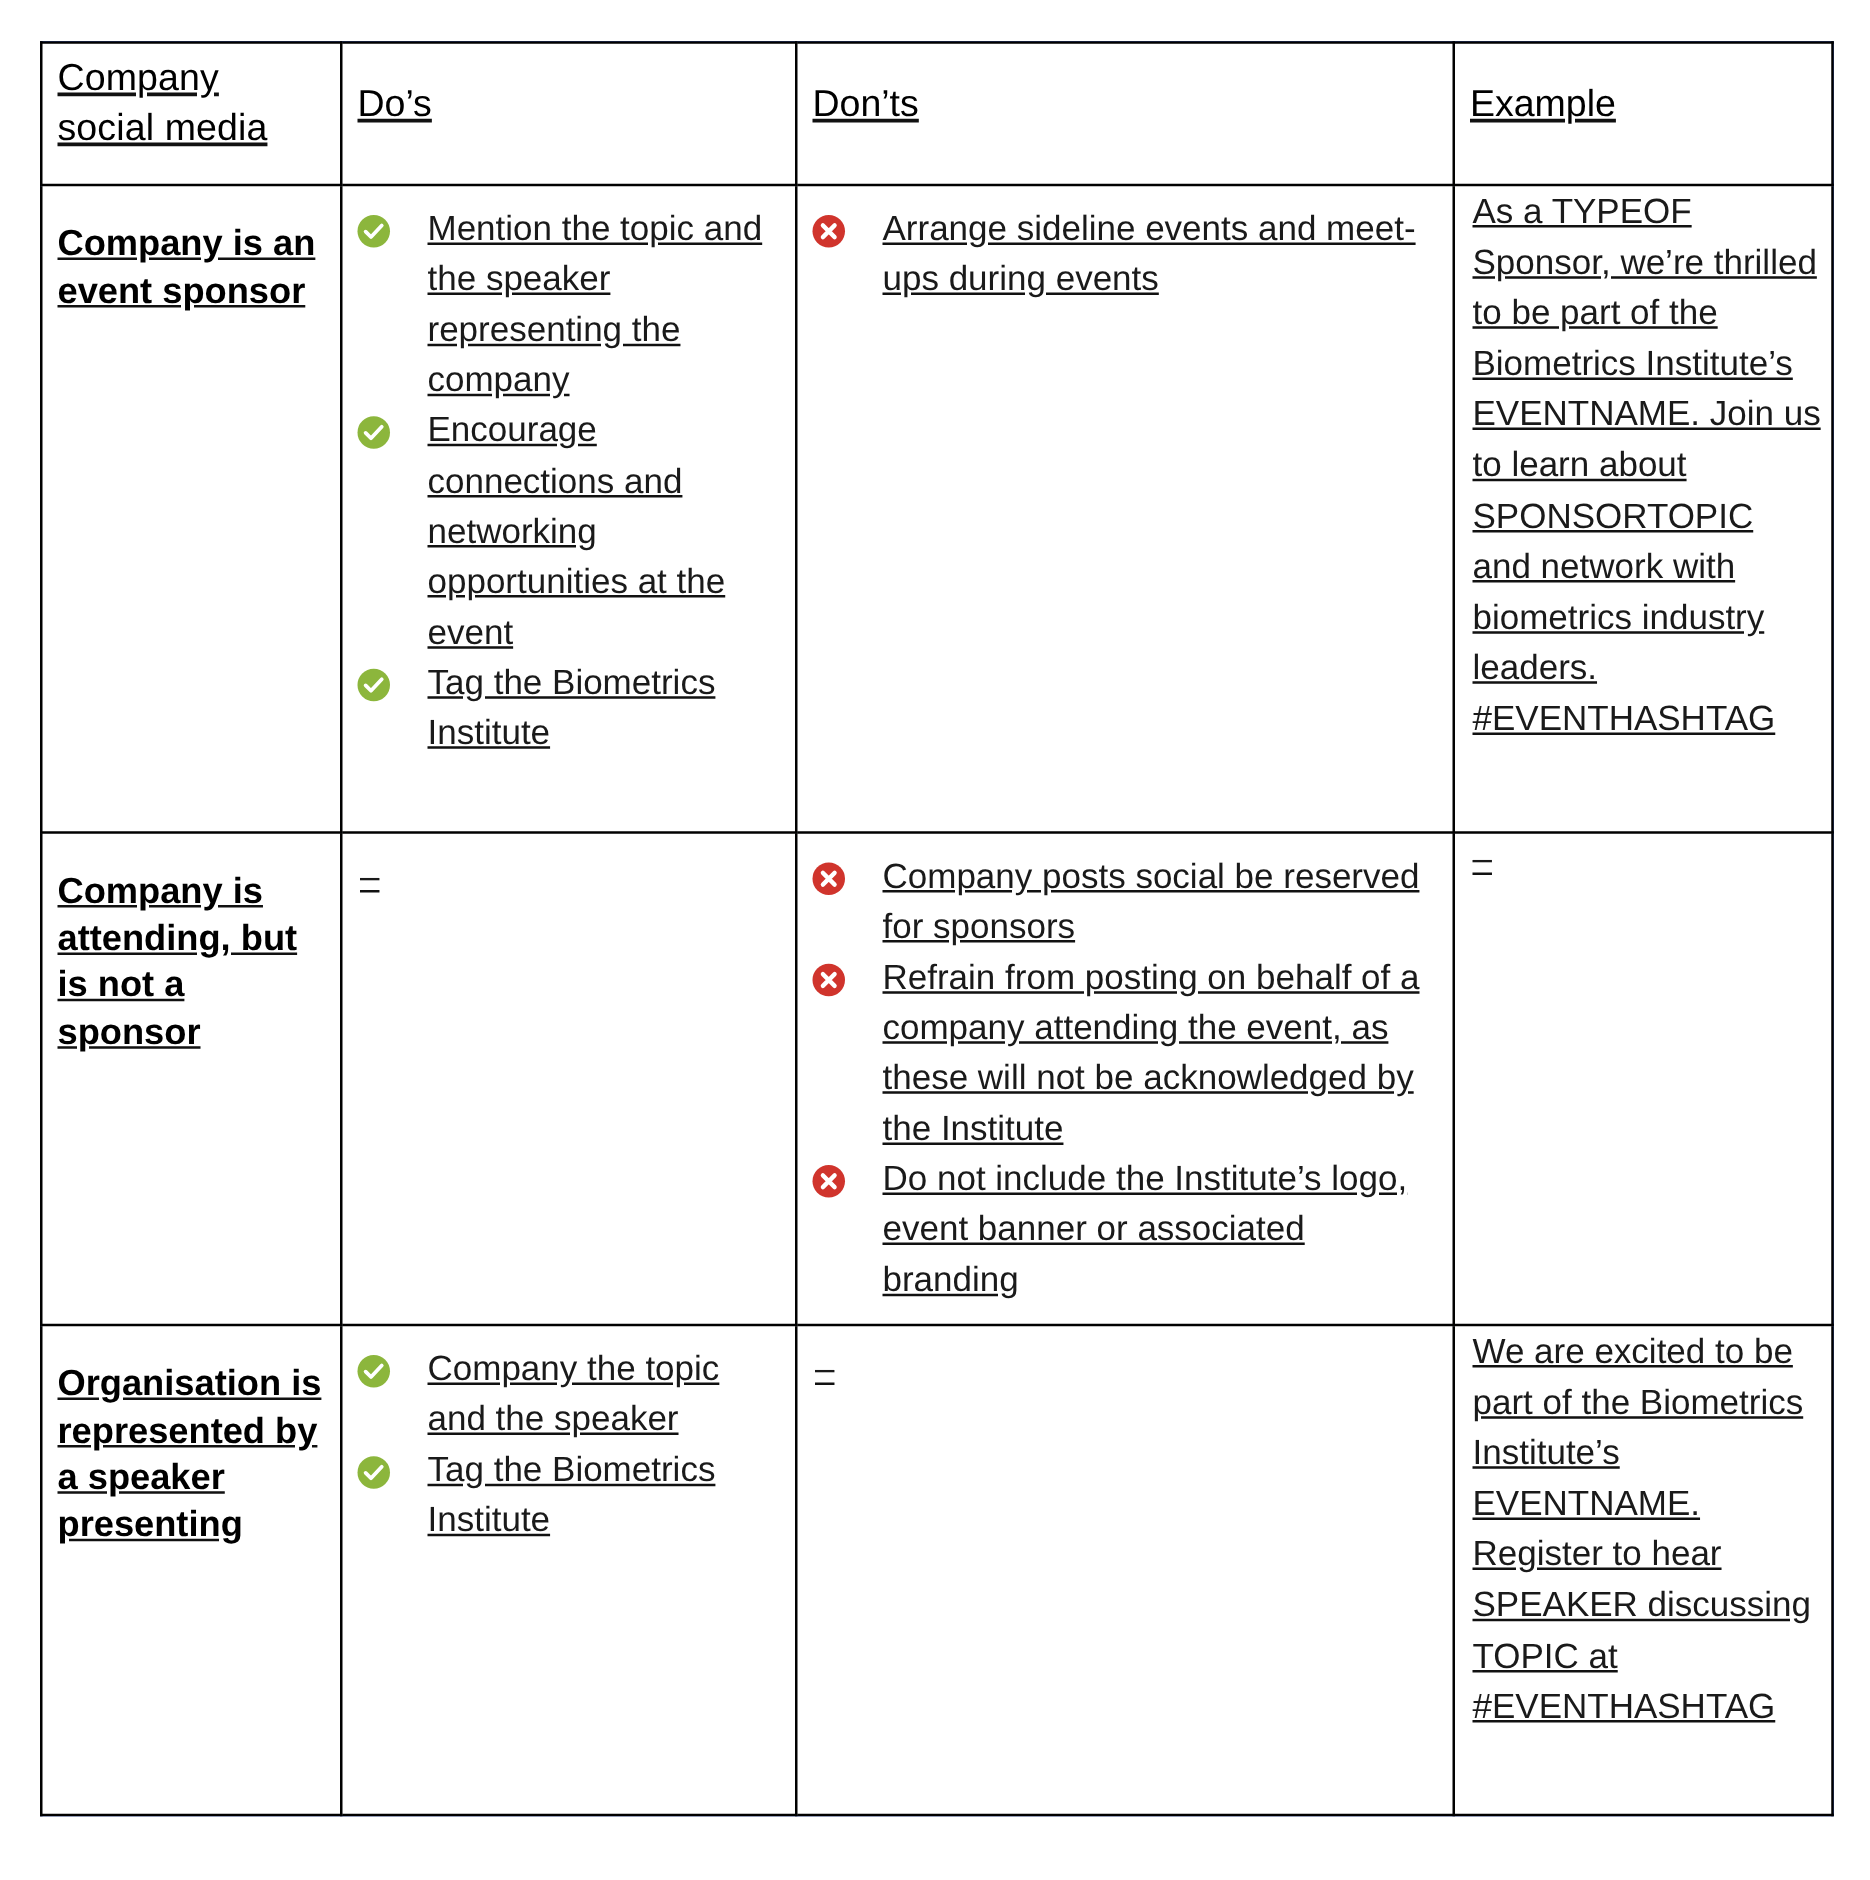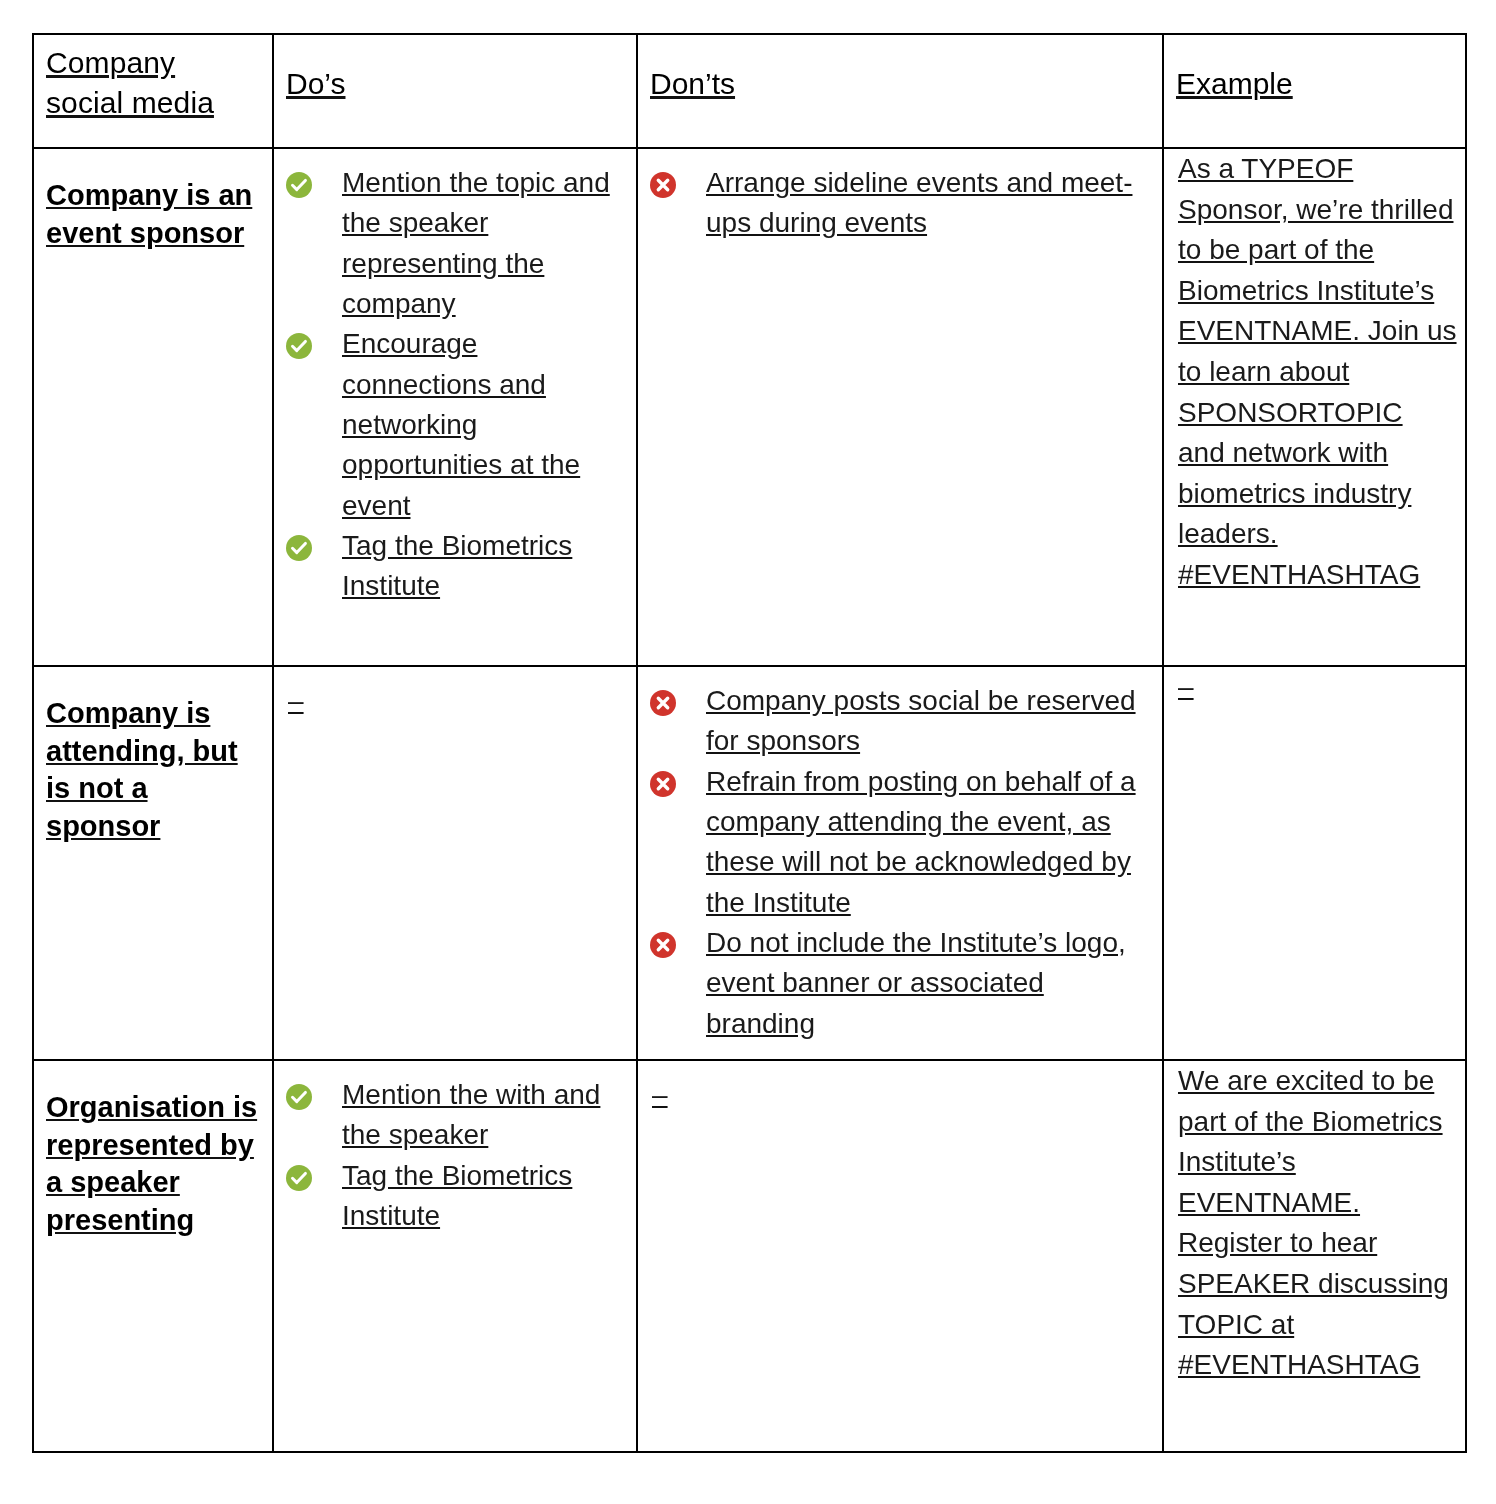--- a/index.html
+++ b/index.html
@@ -256,21 +256,21 @@
           <div class="cat">Organisation is represented by a speaker presenting</div>
         </td>
         <td>
           <ul class="bullets">
             <li>
               <span class="mark tick">
                 <svg width="26" height="26" viewBox="0 0 26 26">
                     <path d="M6.5 13.3 L10.8 17.6 L19.4 8.4" stroke="#ffffff" stroke-width="3" fill="none" stroke-linecap="round" stroke-linejoin="round"></path>
                   </svg>
               </span>
-              <span>Mention the with and the speaker</span>
+              <span>Company the topic and the speaker</span>
             </li>
             <li>
               <span class="mark tick">
                 <svg width="26" height="26" viewBox="0 0 26 26">
                     <path d="M6.5 13.3 L10.8 17.6 L19.4 8.4" stroke="#ffffff" stroke-width="3" fill="none" stroke-linecap="round" stroke-linejoin="round"></path>
                   </svg>
               </span>
               <span>Tag the Biometrics Institute</span>
             </li>
           </ul>

